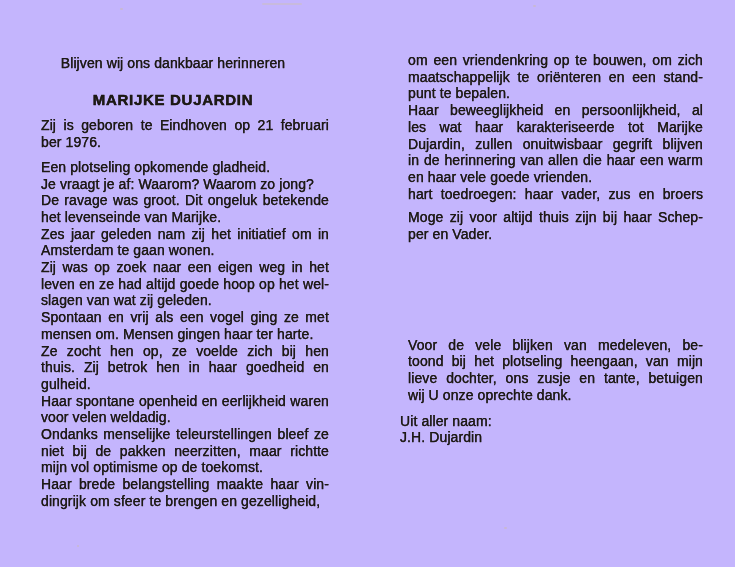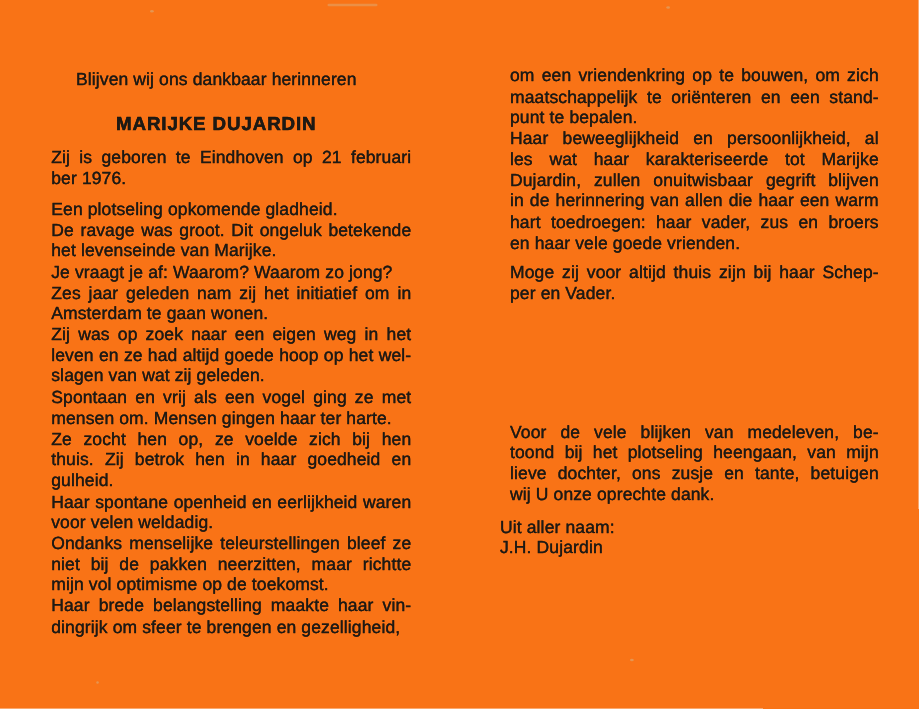--- a/index.html
+++ b/index.html
@@ -4,21 +4,21 @@
 <style>
   html, body {
     margin: 0;
     padding: 0;
     background: #fbf8f1;
   }
   .scan {
     position: relative;
     width: 735px;
     height: 567px;
-    background: #f97316;
+    background: #c4b5fd;
     overflow: hidden;
     font-family: "Liberation Sans", sans-serif;
     color: #1e1a15;
     -webkit-text-stroke: 0.25px #1e1a15;
     text-shadow: 0 0 0.35px rgba(30,26,21,0.85);
   }
   .col {
     position: absolute;
     font-size: 14px;
     line-height: 16.7px;
@@ -71,25 +71,25 @@
         <div class="para">
           <div class="line">Zij is geboren te Eindhoven op 21 februari</div>
           <div class="line last">ber 1976.</div>
         </div>
       </div>
     <div class="section-body">
         <div class="para">
           <div class="line last">Een plotseling opkomende gladheid.</div>
         </div>
         <div class="para">
+          <div class="line last">Je vraagt je af: Waarom? Waarom zo jong?</div>
+        </div>
+        <div class="para">
           <div class="line">De ravage was groot. Dit ongeluk betekende</div>
           <div class="line last">het levenseinde van Marijke.</div>
-        </div>
-        <div class="para">
-          <div class="line last">Je vraagt je af: Waarom? Waarom zo jong?</div>
         </div>
         <div class="para">
           <div class="line">Zes jaar geleden nam zij het initiatief om in</div>
           <div class="line last">Amsterdam te gaan wonen.</div>
         </div>
         <div class="para">
           <div class="line">Zij was op zoek naar een eigen weg in het</div>
           <div class="line">leven en ze had altijd goede hoop op het wel-</div>
           <div class="line last">slagen van wat zij geleden.</div>
         </div>
@@ -123,22 +123,22 @@
         <div class="para">
           <div class="line">om een vriendenkring op te bouwen, om zich</div>
           <div class="line">maatschappelijk te oriënteren en een stand-</div>
           <div class="line last">punt te bepalen.</div>
         </div>
         <div class="para">
           <div class="line">Haar beweeglijkheid en persoonlijkheid, al</div>
           <div class="line">les wat haar karakteriseerde tot Marijke</div>
           <div class="line">Dujardin, zullen onuitwisbaar gegrift blijven</div>
           <div class="line">in de herinnering van allen die haar een warm</div>
+          <div class="line last">en haar vele goede vrienden.</div>
           <div class="line">hart toedroegen: haar vader, zus en broers</div>
-          <div class="line last">en haar vele goede vrienden.</div>
         </div>
       </div>
     <div class="section-prayer">
         <div class="para">
           <div class="line">Moge zij voor altijd thuis zijn bij haar Schep-</div>
           <div class="line last">per en Vader.</div>
         </div>
       </div>
     <div class="section-thanks">
         <div class="para">

